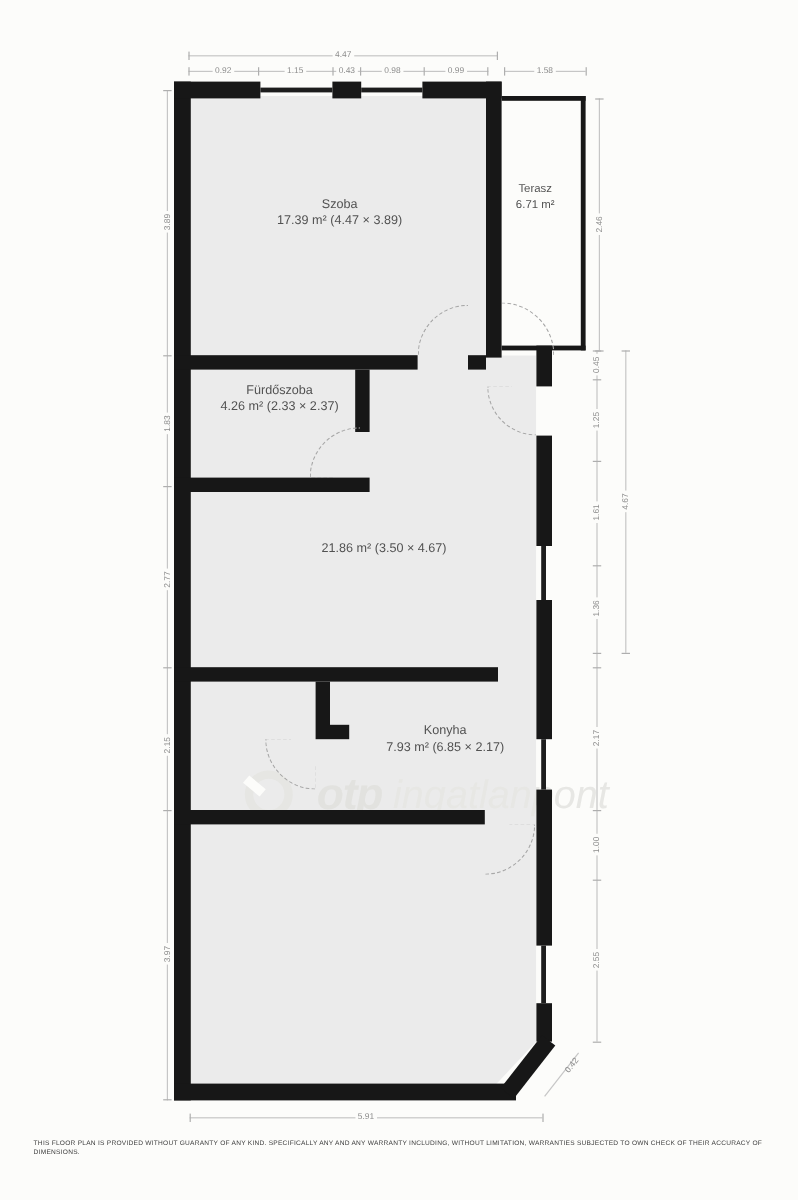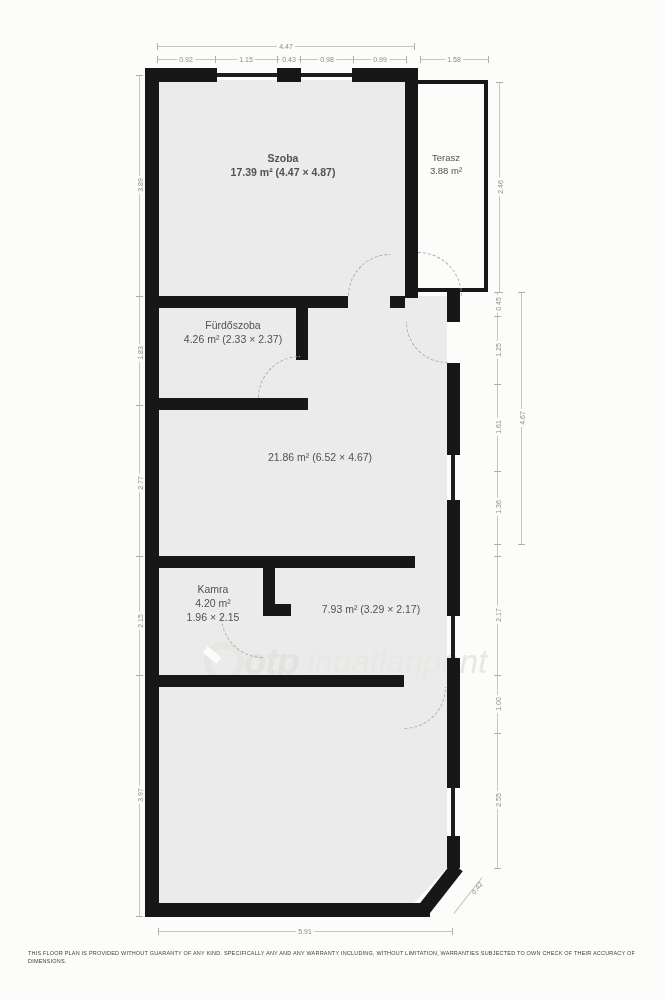--- a/index.html
+++ b/index.html
@@ -21,21 +21,21 @@
        transform:translate(-50%,-50%);white-space:nowrap;z-index:4;}
   .dim.v{transform:translate(-50%,-50%) rotate(-90deg);}
   .dim.diag{transform:translate(-50%,-50%) rotate(-52deg);background:transparent;}
   .rlabel{position:absolute;text-align:center;color:#525252;font-size:10.5px;line-height:1.35;z-index:4;}
   .rlabel .nm{display:block;text-align:center;}
   .rlabel span:empty{display:none;}
   .wm{position:absolute;left:204px;top:641px;display:flex;align-items:center;z-index:1;
       color:#e2e2df;font-style:italic;}
   .wm-logo{width:40px;height:40px;border:7px solid #e6e6e3;border-radius:50%;box-sizing:border-box;position:relative;}
   .wm-cut{position:absolute;left:-8px;top:2px;width:18px;height:8px;background:#fcfcfa;transform:rotate(40deg);}
-  .wm-brand{font-weight:bold;font-size:37px;margin-left:0;letter-spacing:-1px;}
+  .wm-brand{font-weight:bold;font-size:37px;margin-left:20px;letter-spacing:-1px;}
   .wm-name{font-size:33px;margin-left:9px;color:#e7e7e4;letter-spacing:0;}
   .disc{position:absolute;left:28px;top:949px;width:612px;font-size:5.5px;color:#3e3e3e;
         line-height:1.5;z-index:4;letter-spacing:.2px;}
 </style>
 </head>
 <body>
 
 <div id="stage">
 
   <div class="fill" style="left:159px;top:80px;width:246px;height:218px;"></div>
@@ -86,42 +86,38 @@
   <div class="wall" style="left:263px;top:568px;width:12px;height:48px;"></div>
   <div class="wall" style="left:275px;top:604px;width:16px;height:12px;"></div>
   <div class="arc bl" style="left:221px;top:616px;width:42px;height:42px;"></div>
 
   <div class="wall" style="left:145px;top:675px;width:259px;height:12px;"></div>
   <div class="arc br" style="left:404px;top:687px;width:42px;height:42px;"></div>
 
   <div class="wall" style="left:145px;top:903px;width:285px;height:14px;"></div>
   <div class="wall" style="left:412px;top:882px;width:56px;height:14px;transform:rotate(-52deg);"></div>
 
-  <div class="rlabel" style="left:183px;top:151px;width:200px;font-weight:bold;">
+  <div class="rlabel" style="left:183px;top:163px;width:200px;">
     <span class="nm">Szoba</span>
-    <span>17.39 m² (4.47 × 4.87)</span>
+    <span>17.39 m² (4.47 × 3.89)</span>
   </div>
   <div class="rlabel" style="left:407px;top:152px;width:78px;font-size:9.5px;">
     <span class="nm">Terasz</span>
-    <span>3.88 m²</span>
+    <span>6.71 m²</span>
   </div>
   <div class="rlabel" style="left:150px;top:318px;width:166px;">
     <span class="nm">Fürdőszoba</span>
     <span>4.26 m² (2.33 × 2.37)</span>
   </div>
   <div class="rlabel" style="left:220px;top:450px;width:200px;">
-    <span>21.86 m² (6.52 × 4.67)</span>
-  </div>
-  <div class="rlabel" style="left:163px;top:582px;width:100px;">
-    <span class="nm">Kamra</span>
-    <span class="nm">4.20 m²</span>
-    <span>1.96 × 2.15</span>
+    <span>21.86 m² (3.50 × 4.67)</span>
   </div>
   <div class="rlabel" style="left:271px;top:602px;width:200px;">
-    <span>7.93 m² (3.29 × 2.17)</span>
+    <span class="nm">Konyha</span>
+    <span>7.93 m² (6.85 × 2.17)</span>
   </div>
 
   <div class="dl" style="left:157px;top:46px;width:258px;height:1px;"></div>
   <div class="tkv" style="left:157px;top:43px;"></div>
   <div class="tkv" style="left:414px;top:43px;"></div>
   <span class="dim" style="left:286px;top:46px;">4.47</span>
 
   <div class="dl" style="left:157px;top:59px;width:250px;height:1px;"></div>
   <div class="tkv" style="left:157px;top:56px;"></div>
   <div class="tkv" style="left:215px;top:56px;"></div>

